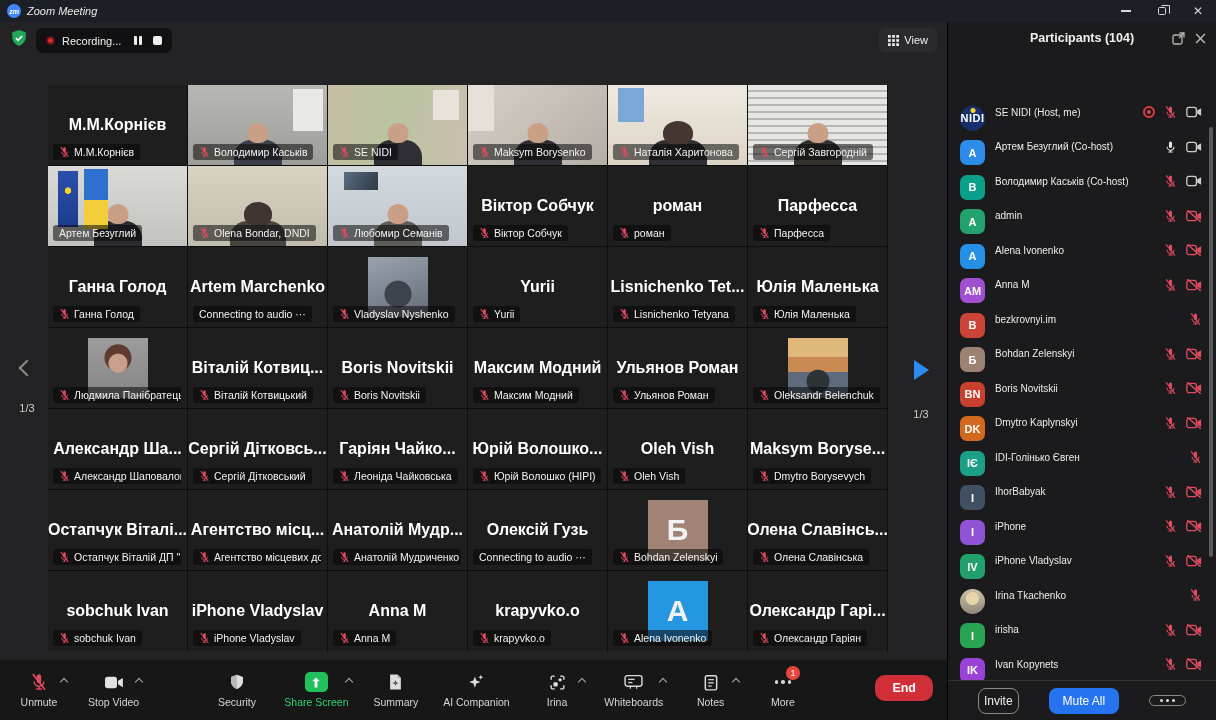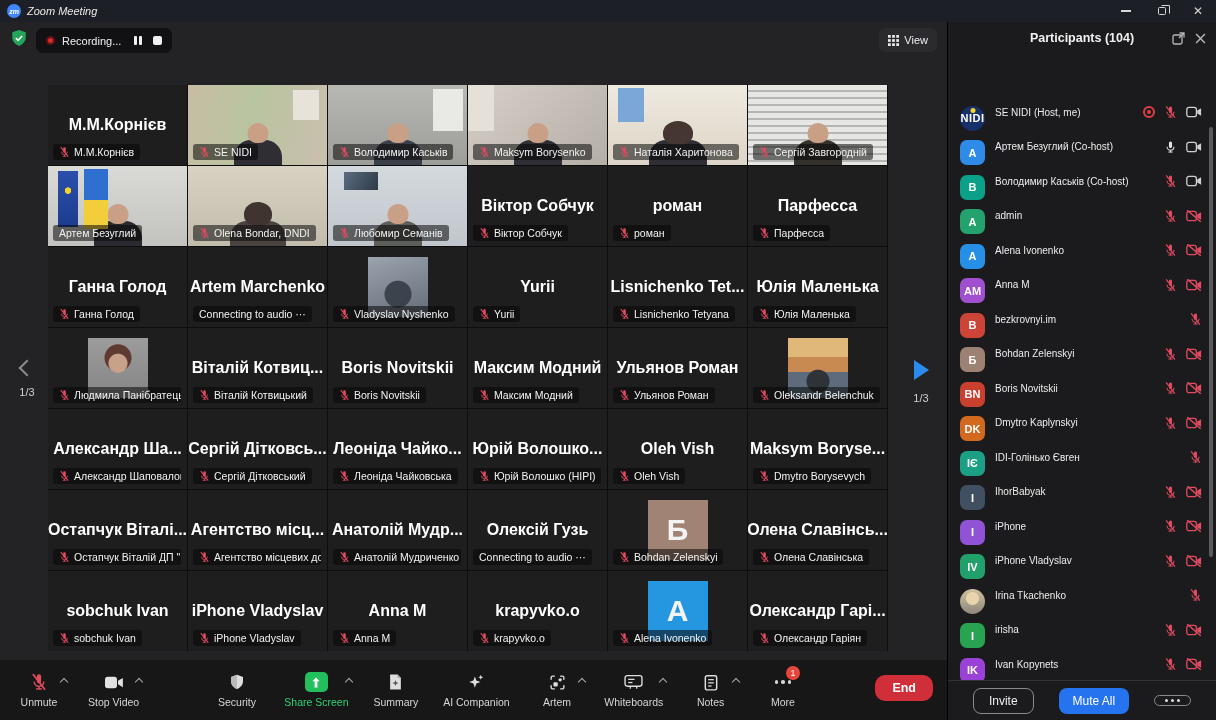--- a/index.html
+++ b/index.html
@@ -71,21 +71,21 @@
   .av-belen{background:radial-gradient(circle at 50% 72%,#2e3338 0 11px,transparent 12px),linear-gradient(180deg,#e0b87a 0 32%,#c98a52 32% 56%,#5d6b7c 56%);}
   .av-nidi{background:#16306b;color:#fff;font-size:7px;font-weight:700;letter-spacing:.5px;}
   .av-nidi::before{content:'';position:absolute;top:2px;left:50%;transform:translateX(-50%);width:5px;height:5px;border-radius:50%;background:#f5d327;}
   .av-irina{background:radial-gradient(circle at 50% 38%,#e8d5ac 0 6px,transparent 7px),linear-gradient(#cfc2a2,#8f867b);}
 
   
   .nav-left{position:absolute;left:12px;top:338px;width:30px;text-align:center;color:#9a9a9a;}
   .nav-left .chev{width:12px;height:12px;border-left:2.5px solid #8a8a8a;border-bottom:2.5px solid #8a8a8a;transform:rotate(45deg);display:inline-block;}
   .nav-right{position:absolute;right:10px;top:338px;width:32px;text-align:center;}
   .tri-right{width:0;height:0;border-top:10px solid transparent;border-bottom:10px solid transparent;border-left:15px solid #2b8cf0;display:inline-block;}
-  .nav-page{font-size:11px;color:#cfcfcf;margin-top:8px;}
+  .nav-page{font-size:11px;color:#cfcfcf;margin-top:24px;}
 
   
   .toolbar{position:absolute;bottom:0;left:0;width:100%;height:60px;background:#171717;display:flex;align-items:center;}
   .tb-left{display:flex;gap:24px;margin-left:14px;}
   .tb-center{position:absolute;left:212px;width:596px;display:flex;justify-content:space-between;}
   .tb-item{display:flex;flex-direction:column;align-items:center;gap:4px;color:#d6d6d6;font-size:10.5px;position:relative;min-width:50px;}
   .tb-item .ic{height:20px;display:flex;align-items:center;justify-content:center;}
   .caret{position:absolute;top:7px;right:-3px;width:6px;height:6px;border-left:1.6px solid #aaa;border-top:1.6px solid #aaa;transform:rotate(45deg);}
   .share-ic{width:23px;height:20px;background:#23bf5c;border-radius:5px;display:flex;align-items:center;justify-content:center;}
   .share-label{color:#2ed573;text-align:center;}
@@ -106,21 +106,21 @@
   .p-list{position:absolute;top:73px;left:0;right:0;bottom:40px;overflow:hidden;}
   .p-row{display:flex;align-items:center;height:34.5px;padding:0 14px 0 12px;gap:10px;}
   .p-avatar{width:25px;height:25px;border-radius:7px;flex:none;display:flex;align-items:center;justify-content:center;font-size:11px;font-weight:700;color:#fff;position:relative;margin-top:12px;}
   .p-avatar.round{border-radius:50%;}
   .p-name{flex:1;font-size:10px;color:#ececec;white-space:nowrap;overflow:hidden;text-overflow:ellipsis;}
   .p-icons{display:flex;gap:9px;align-items:center;flex:none;}
   .rec-dot{width:12px;height:12px;border-radius:50%;border:2px solid #e03c46;position:relative;}
   .rec-dot::after{content:'';position:absolute;inset:2px;background:#e03c46;border-radius:50%;}
   .scrollthumb{position:absolute;right:3px;top:105px;width:4px;height:430px;background:#5a5a5e;border-radius:2px;}
   .p-footer{position:absolute;bottom:0;left:0;right:0;height:40px;background:#1b1b1d;border-top:1px solid #333;display:flex;align-items:center;justify-content:space-evenly;}
-  .btn-invite{border:1px solid #8a8a8a;color:#f0f0f0;font-size:12px;padding:5px 15px;border-radius:8px;background:transparent;}
+  .btn-invite{border:1px solid #8a8a8a;color:#f0f0f0;font-size:12px;padding:5px 5px;border-radius:8px;background:transparent;}
   .btn-muteall{background:#2673f0;color:#fff;font-size:12px;padding:6px 14px;border-radius:8px;border:none;}
   .btn-pmore{border:1px solid #8a8a8a;color:#f0f0f0;border-radius:12px;padding:3px 10px;background:transparent;display:flex;gap:3px;align-items:center;}
   .btn-pmore span{width:3px;height:3px;border-radius:50%;background:#e0e0e0;}
 
   
   svg.mic.muted, svg.cam.off{color:#e14b5f;}
   svg.mic.on{color:#e2e2e2;}
   svg.cam.on{color:#cfcfcf;}
   svg.mic.on .slash, svg.cam.on .slash{display:none;}
 </style>
@@ -187,49 +187,49 @@
               <rect x="6.1" y="1.2" width="3.8" height="8" rx="1.9" fill="currentColor"></rect>
               <path d="M3.7 7.6a4.3 4.3 0 0 0 8.6 0" fill="none" stroke="currentColor" stroke-width="1.3"></path>
               <line x1="8" y1="12" x2="8" y2="14.2" stroke="currentColor" stroke-width="1.3"></line>
               <line x1="5.4" y1="14.2" x2="10.6" y2="14.2" stroke="currentColor" stroke-width="1.3"></line>
               <line class="slash" x1="2.6" y1="1" x2="13.4" y2="14.8" stroke="currentColor" stroke-width="1.5"></line>
             </svg>
       <span>М.М.Корнієв</span>
     </div>
   </div>
         <div class="tile">
+    <div class="scene v2">
+            <div class="person"></div>
+          </div>
+
+    <div class="chip">
+      <svg class="mic muted" width="11" height="12" viewBox="0 0 16 16">
+              <rect x="6.1" y="1.2" width="3.8" height="8" rx="1.9" fill="currentColor"></rect>
+              <path d="M3.7 7.6a4.3 4.3 0 0 0 8.6 0" fill="none" stroke="currentColor" stroke-width="1.3"></path>
+              <line x1="8" y1="12" x2="8" y2="14.2" stroke="currentColor" stroke-width="1.3"></line>
+              <line x1="5.4" y1="14.2" x2="10.6" y2="14.2" stroke="currentColor" stroke-width="1.3"></line>
+              <line class="slash" x1="2.6" y1="1" x2="13.4" y2="14.8" stroke="currentColor" stroke-width="1.5"></line>
+            </svg>
+      <span>Володимир Каськів</span>
+    </div>
+  </div>
+        <div class="tile">
     <div class="scene v1">
             <div class="person"></div>
           </div>
 
     <div class="chip">
       <svg class="mic muted" width="11" height="12" viewBox="0 0 16 16">
               <rect x="6.1" y="1.2" width="3.8" height="8" rx="1.9" fill="currentColor"></rect>
               <path d="M3.7 7.6a4.3 4.3 0 0 0 8.6 0" fill="none" stroke="currentColor" stroke-width="1.3"></path>
               <line x1="8" y1="12" x2="8" y2="14.2" stroke="currentColor" stroke-width="1.3"></line>
               <line x1="5.4" y1="14.2" x2="10.6" y2="14.2" stroke="currentColor" stroke-width="1.3"></line>
               <line class="slash" x1="2.6" y1="1" x2="13.4" y2="14.8" stroke="currentColor" stroke-width="1.5"></line>
             </svg>
       <span>SE NIDI</span>
-    </div>
-  </div>
-        <div class="tile">
-    <div class="scene v2">
-            <div class="person"></div>
-          </div>
-
-    <div class="chip">
-      <svg class="mic muted" width="11" height="12" viewBox="0 0 16 16">
-              <rect x="6.1" y="1.2" width="3.8" height="8" rx="1.9" fill="currentColor"></rect>
-              <path d="M3.7 7.6a4.3 4.3 0 0 0 8.6 0" fill="none" stroke="currentColor" stroke-width="1.3"></path>
-              <line x1="8" y1="12" x2="8" y2="14.2" stroke="currentColor" stroke-width="1.3"></line>
-              <line x1="5.4" y1="14.2" x2="10.6" y2="14.2" stroke="currentColor" stroke-width="1.3"></line>
-              <line class="slash" x1="2.6" y1="1" x2="13.4" y2="14.8" stroke="currentColor" stroke-width="1.5"></line>
-            </svg>
-      <span>Володимир Каськів</span>
     </div>
   </div>
         <div class="tile">
     <div class="scene v3">
             <div class="person"></div>
           </div>
 
     <div class="chip">
       <svg class="mic muted" width="11" height="12" viewBox="0 0 16 16">
               <rect x="6.1" y="1.2" width="3.8" height="8" rx="1.9" fill="currentColor"></rect>
@@ -545,21 +545,21 @@
               <path d="M3.7 7.6a4.3 4.3 0 0 0 8.6 0" fill="none" stroke="currentColor" stroke-width="1.3"></path>
               <line x1="8" y1="12" x2="8" y2="14.2" stroke="currentColor" stroke-width="1.3"></line>
               <line x1="5.4" y1="14.2" x2="10.6" y2="14.2" stroke="currentColor" stroke-width="1.3"></line>
               <line class="slash" x1="2.6" y1="1" x2="13.4" y2="14.8" stroke="currentColor" stroke-width="1.5"></line>
             </svg>
       <span>Сергій Дітковський</span>
     </div>
   </div>
         <div class="tile">
 
-    <div class="cname">Леоніда Чайко...</div>
+    <div class="cname">Гаріян Чайко...</div>
     <div class="chip">
       <svg class="mic muted" width="11" height="12" viewBox="0 0 16 16">
               <rect x="6.1" y="1.2" width="3.8" height="8" rx="1.9" fill="currentColor"></rect>
               <path d="M3.7 7.6a4.3 4.3 0 0 0 8.6 0" fill="none" stroke="currentColor" stroke-width="1.3"></path>
               <line x1="8" y1="12" x2="8" y2="14.2" stroke="currentColor" stroke-width="1.3"></line>
               <line x1="5.4" y1="14.2" x2="10.6" y2="14.2" stroke="currentColor" stroke-width="1.3"></line>
               <line class="slash" x1="2.6" y1="1" x2="13.4" y2="14.8" stroke="currentColor" stroke-width="1.5"></line>
             </svg>
       <span>Леоніда Чайковська</span>
     </div>
@@ -850,21 +850,21 @@
         </div>
         <div class="tb-item">
           <span class="ic">
               <svg width="17" height="17" viewBox="0 0 16 16">
                 <path d="M2 5V3.5A1.5 1.5 0 0 1 3.5 2H5M11 2h1.5A1.5 1.5 0 0 1 14 3.5V5M14 11v1.5a1.5 1.5 0 0 1-1.5 1.5H11M5 14H3.5A1.5 1.5 0 0 1 2 12.5V11" fill="none" stroke="#dedede" stroke-width="1.3" stroke-linecap="round"></path>
                 <circle cx="10.5" cy="5.5" r="1.6" fill="#dedede"></circle>
                 <rect x="4.2" y="7.8" width="4" height="4" rx="1" fill="#dedede"></rect>
               </svg>
             </span>
           <span class="caret"></span>
-          <span>Artem</span>
+          <span>Irina</span>
         </div>
         <div class="tb-item">
           <span class="ic">
               <svg width="19" height="16" viewBox="0 0 18 14">
                 <rect x="1" y="1" width="16" height="10" rx="2" fill="none" stroke="#dedede" stroke-width="1.3"></rect>
                 <line x1="4" y1="4.5" x2="10" y2="4.5" stroke="#dedede" stroke-width="1.2"></line>
                 <line x1="4" y1="7.5" x2="8" y2="7.5" stroke="#dedede" stroke-width="1.2"></line>
                 <line x1="6" y1="11" x2="6" y2="13.5" stroke="#dedede" stroke-width="1.2"></line>
                 <line x1="12" y1="11" x2="12" y2="13.5" stroke="#dedede" stroke-width="1.2"></line>
               </svg>

